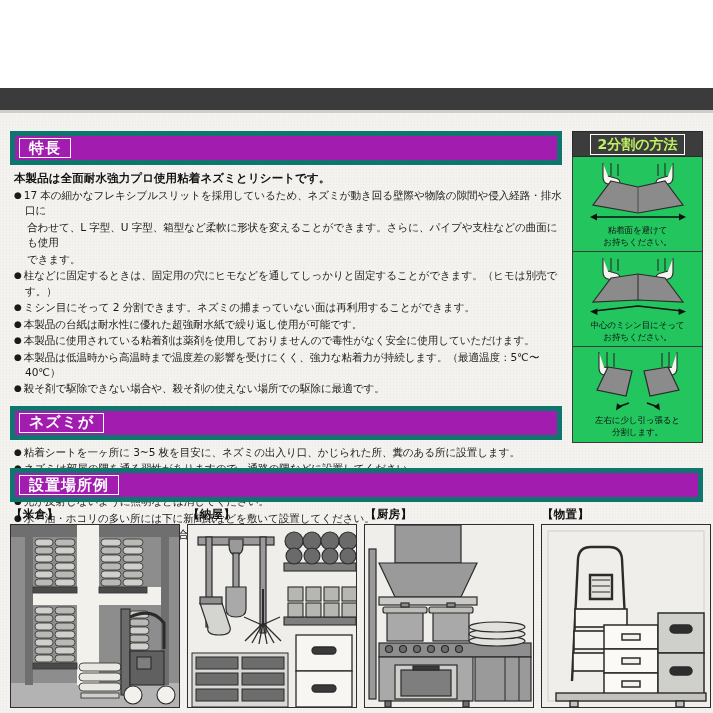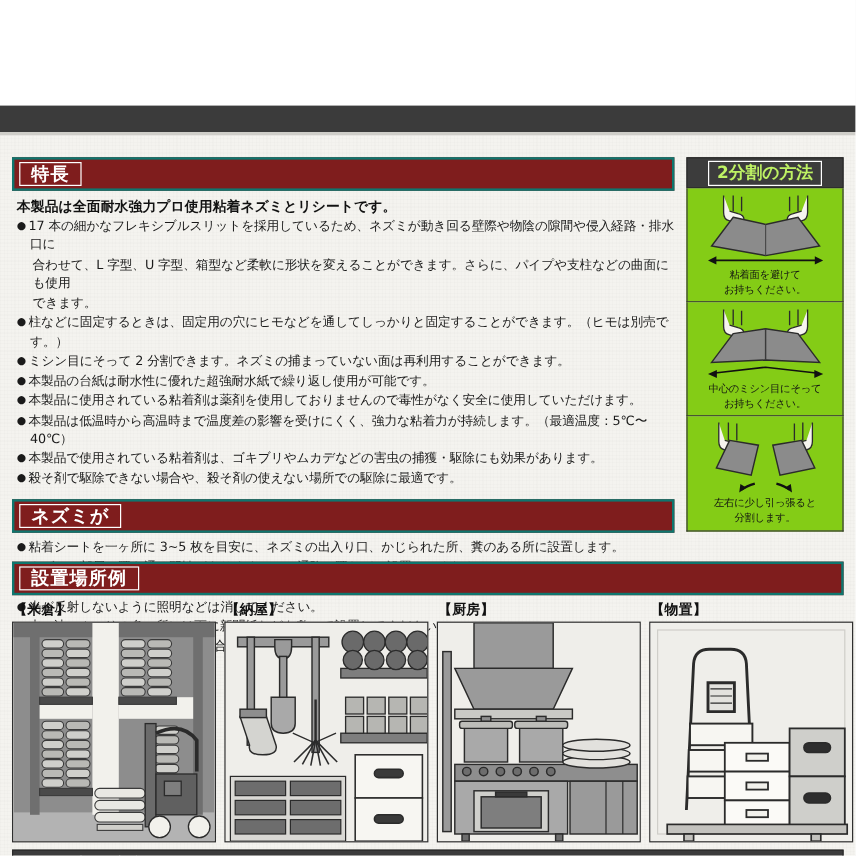--- a/index.html
+++ b/index.html
@@ -23,21 +23,21 @@
       repeating-linear-gradient(0deg,rgba(0,0,0,.012) 0 1px,transparent 1px 3px),
       repeating-linear-gradient(90deg,rgba(0,0,0,.012) 0 1px,transparent 1px 3px);
     pointer-events:none;}
 
   
   .cols{position:absolute;left:10px;top:18px;width:693px;height:578px;}
   .left-col{position:absolute;left:0;top:0;width:552px;}
   .right-col{position:absolute;left:562px;top:0;width:131px;}
 
   
-  .barhead{position:relative;height:24px;background:#7f1d1d;border:2px solid #0f766e;
+  .barhead{position:relative;height:24px;background:#a21caf;border:5px solid #0f766e;
     display:flex;align-items:center;}
   .barhead .chip{margin-left:4px;height:18px;border:1.5px solid #ffffff;
     display:flex;align-items:center;padding:0 9px;}
   .barhead .chip span{color:#ffffff;font-weight:bold;font-size:15px;letter-spacing:1px;
     line-height:1;white-space:nowrap;}
 
   
   .rhead{height:24px;background:#3c3c3c;border:1px solid #2a2a2a;display:flex;
     align-items:center;justify-content:center;}
   .rhead .chip{height:19px;border:1.5px solid #ffffff;display:flex;align-items:center;
@@ -50,21 +50,21 @@
   ul.bullets li{font-size:10.6px;color:#1a1a1a;line-height:1.46;
     padding-left:11px;text-indent:-11px;margin:0 0 1px 0;letter-spacing:-.1px;}
   ul.bullets li:before{content:"\25CF";font-size:9px;margin-right:2px;vertical-align:1px;}
   ul.bullets li.cont{padding-left:13px;text-indent:0;}
   ul.bullets li.cont:before{content:"";margin:0;}
 
   .sec-gap{height:8px;}
   .sec-gap-sm{height:5px;}
 
   
-  .foldbox{border:1.5px solid #3a3a3a;border-top:none;background:#84cc16;
+  .foldbox{border:1.5px solid #3a3a3a;border-top:none;background:#22c55e;
     padding:4px 3px 3px;}
   .foldbox:first-of-type{border-top:1.5px solid #3a3a3a;}
   .fold-cap{text-align:center;font-size:8.6px;color:#121212;line-height:1.35;
     margin-top:2px;letter-spacing:-.2px;}
   .fold-art{display:block;margin:0 auto;}
 
   
   .ex-wrap{margin-top:7px;}
   .ex-grid{display:flex;gap:7px;margin-top:3px;}
   .ex-cell{flex:1;}
@@ -103,21 +103,20 @@
         <div class="lead">本製品は全面耐水強力プロ使用粘着ネズミとリシートです。</div>
         <ul class="bullets">
           <li>17 本の細かなフレキシブルスリットを採用しているため、ネズミが動き回る壁際や物陰の隙間や侵入経路・排水口に</li>
           <li class="cont">合わせて、L 字型、U 字型、箱型など柔軟に形状を変えることができます。さらに、パイプや支柱などの曲面にも使用</li>
           <li class="cont">できます。</li>
           <li>柱などに固定するときは、固定用の穴にヒモなどを通してしっかりと固定することができます。（ヒモは別売です。）</li>
           <li>ミシン目にそって 2 分割できます。ネズミの捕まっていない面は再利用することができます。</li>
           <li>本製品の台紙は耐水性に優れた超強耐水紙で繰り返し使用が可能です。</li>
           <li>本製品に使用されている粘着剤は薬剤を使用しておりませんので毒性がなく安全に使用していただけます。</li>
           <li>本製品は低温時から高温時まで温度差の影響を受けにくく、強力な粘着力が持続します。（最適温度：5℃〜 40℃）</li>
-          <li>本製品で使用されている粘着剤は、ゴキブリやムカデなどの害虫の捕獲・駆除にも効果があります。</li>
           <li>殺そ剤で駆除できない場合や、殺そ剤の使えない場所での駆除に最適です。</li>
         </ul>
 
         <div class="sec-gap"></div>
 
         <div class="barhead">
           <div class="chip">
             <span>ネズミが</span>
           </div>
         </div>

